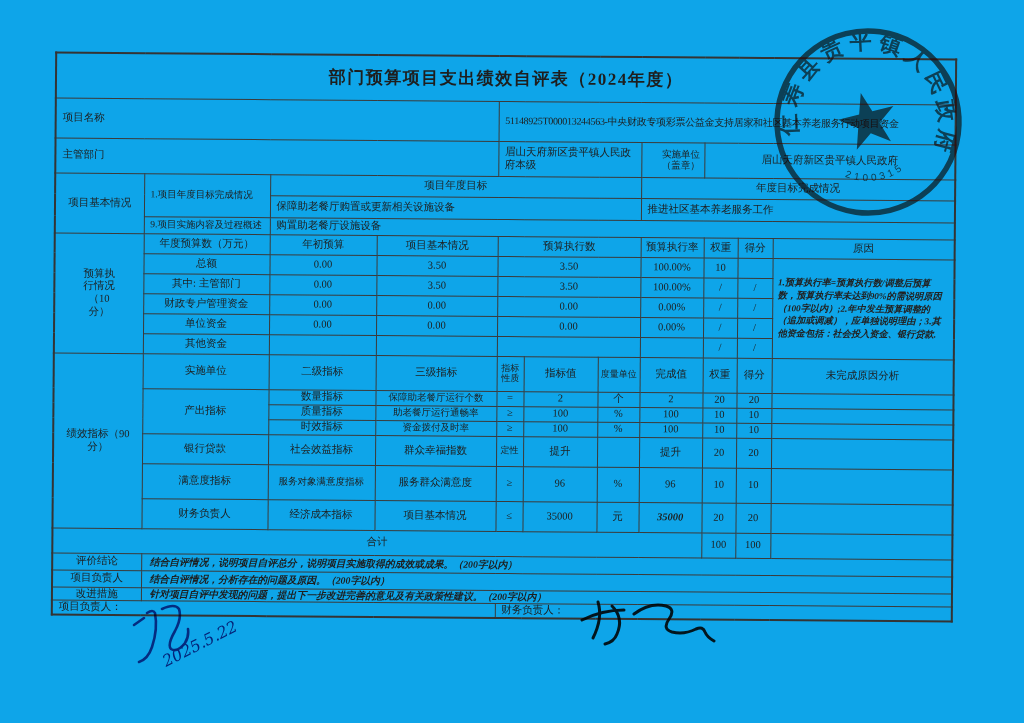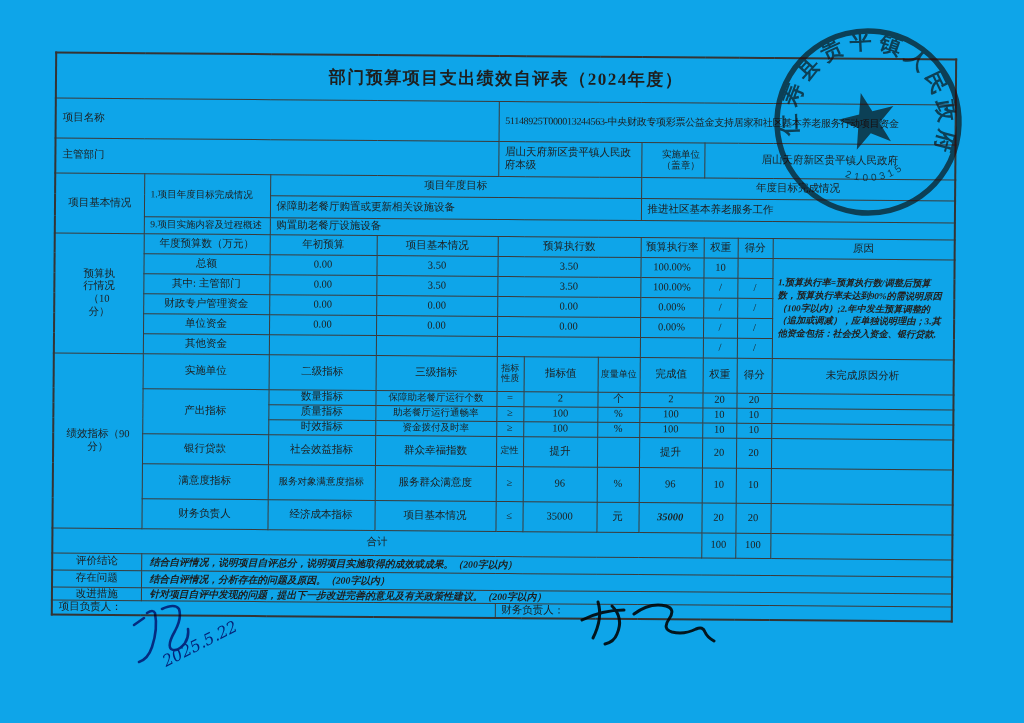--- a/index.html
+++ b/index.html
@@ -222,21 +222,21 @@
         <td>100</td>
         <td>100</td>
         <td></td>
       </tr>
 
       <tr style="height:17px">
         <td>评价结论</td>
         <td colspan="10" class="foot-it">结合自评情况，说明项目自评总分，说明项目实施取得的成效或成果。（200字以内）</td>
       </tr>
       <tr style="height:17px">
-        <td>存在问题</td>
+        <td>项目负责人</td>
         <td colspan="10" class="foot-it">结合自评情况，分析存在的问题及原因。（200字以内）</td>
       </tr>
       <tr style="height:12px">
         <td>改进措施</td>
         <td colspan="10" class="foot-it">针对项目自评中发现的问题，提出下一步改进完善的意见及有关政策性建议。（200字以内）</td>
       </tr>
       <tr style="height:12px">
         <td colspan="4" class="left">项目负责人：</td>
         <td colspan="7" class="left">财务负责人：</td>
       </tr>

